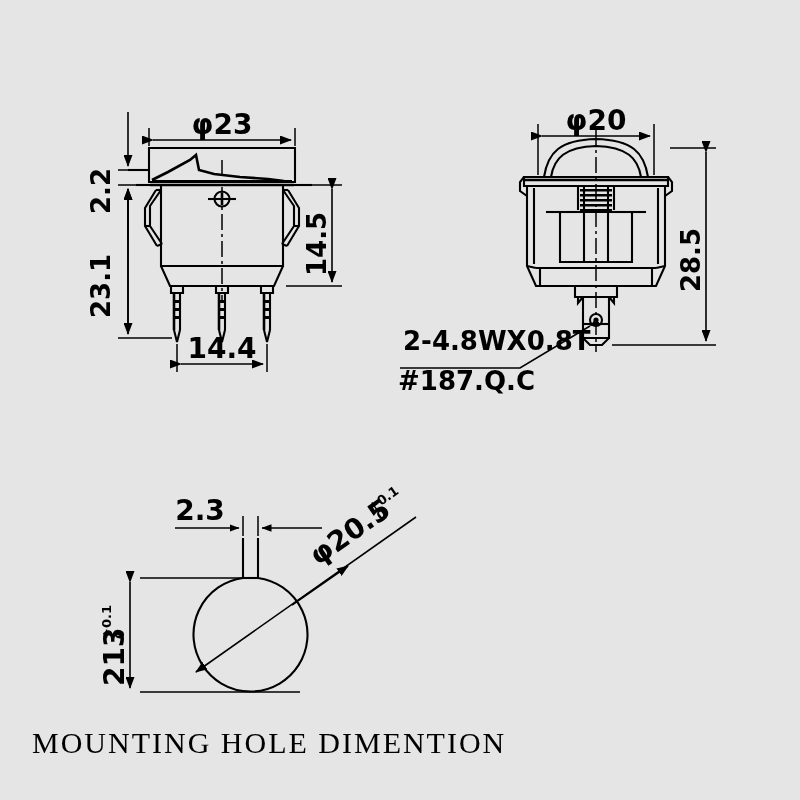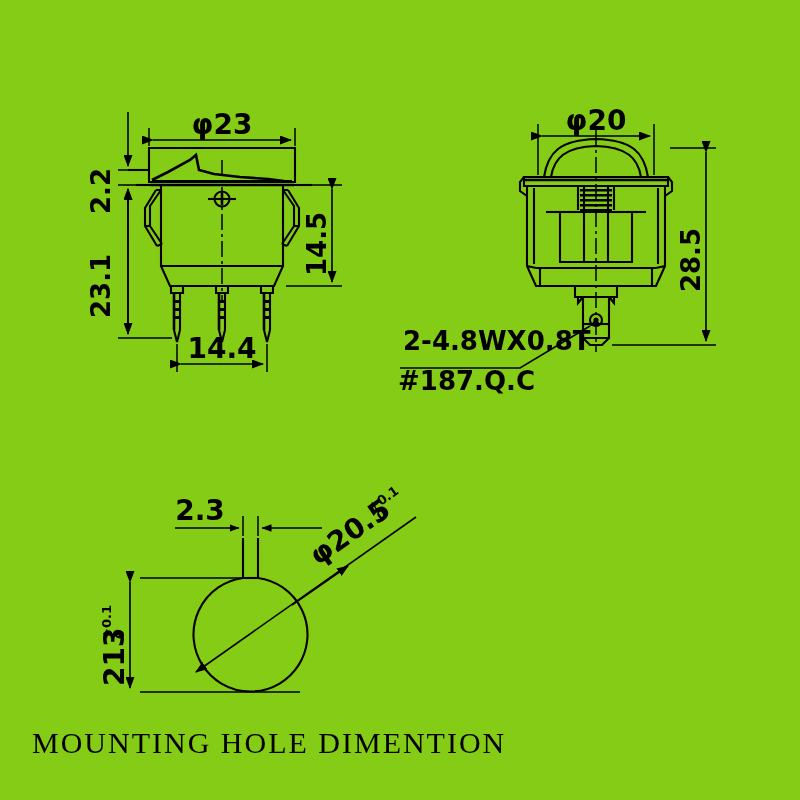--- a/index.html
+++ b/index.html
@@ -10,21 +10,21 @@
   body {
     width: 800px;
     height: 800px;
     font-family: "Liberation Sans", sans-serif;
     overflow: hidden;
   }
   #sheet {
     position: relative;
     width: 800px;
     height: 800px;
-    background: #84cc16;
+    background: #e5e5e5;
   }
   svg#drawing {
     display: block;
     width: 800px;
     height: 800px;
   }
   .ln   { stroke: #000000; fill: none; stroke-width: 2.1; stroke-linecap: butt; stroke-linejoin: miter; }
   .lnH  { stroke: #000000; fill: none; stroke-width: 2.6; }
   .dim  { stroke: #000000; fill: none; stroke-width: 1.6; }
   .ext  { stroke: #000000; fill: none; stroke-width: 1.5; }

